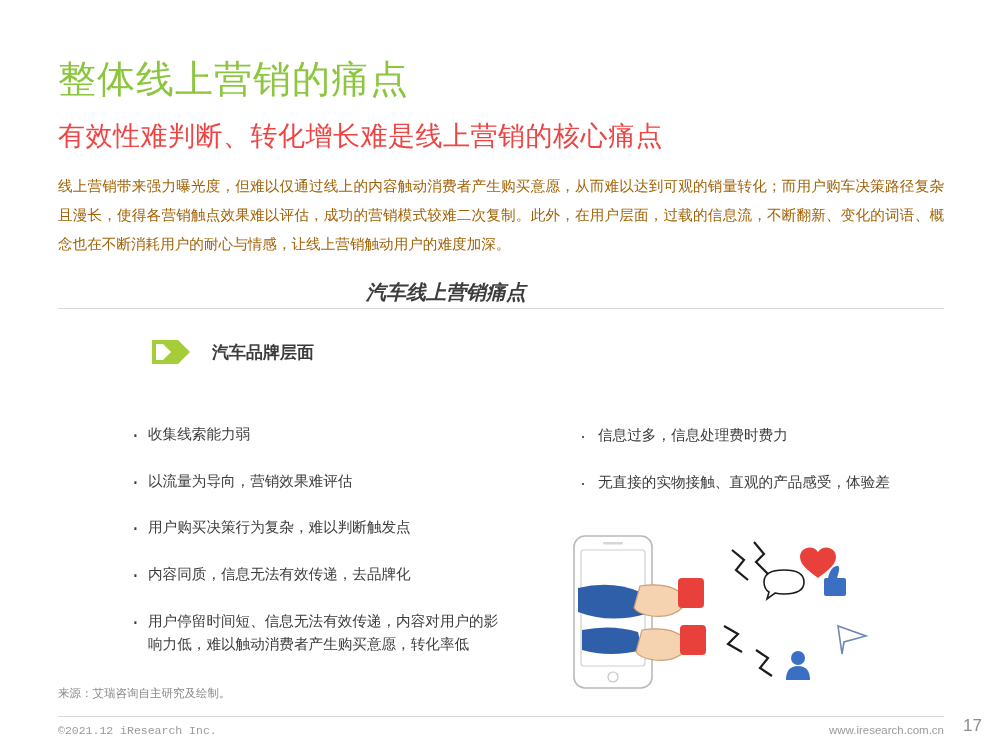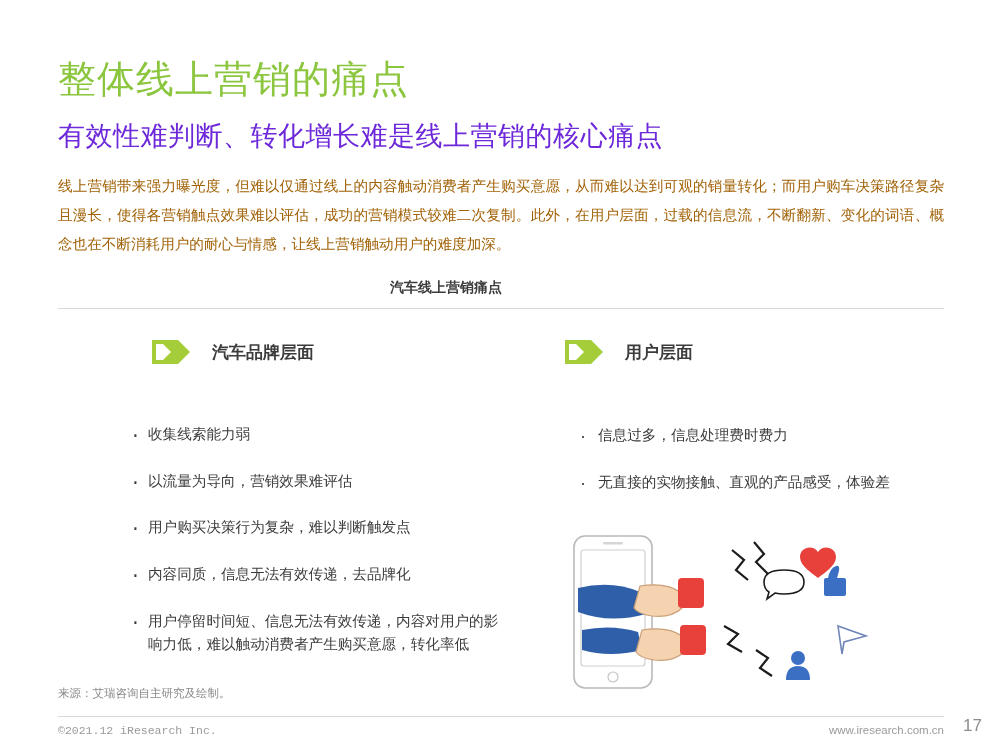--- a/index.html
+++ b/index.html
@@ -57,21 +57,21 @@
     font-size: 38px;
     color: #8cc63f;
     letter-spacing: 1px;
     white-space: nowrap;
   }
   .title-sub {
     position: absolute;
     top: 118px;
     left: 58px;
     font-size: 27px;
-    color: #6d28d9;
+    color: #ef4444;
     letter-spacing: 0.5px;
     white-space: nowrap;
   }
 
   
   .lead {
     position: absolute;
     top: 172px;
     left: 58px;
     width: 886px;
@@ -81,23 +81,24 @@
     text-align: justify;
   }
 
   
   .section-title {
     position: absolute;
     top: 279px;
     left: 0;
     width: 892px;
     text-align: center;
-    font-size: 14px;
+    font-size: 20px;
     font-weight: bold;
     color: #3c3c3c;
+    font-style: italic;
   }
   .section-rule {
     position: absolute;
     top: 308px;
     left: 58px;
     width: 886px;
     height: 1px;
     background: #d8d8d8;
   }
 
@@ -208,27 +209,20 @@
   <div class="section-rule"></div>
 
   <div class="col-head left">
     <svg class="arrow-badge" viewBox="0 0 38 24">
       <polygon points="0,0 26,0 38,12 26,24 0,24" fill="#a5cd39"></polygon>
       <polygon points="4,4 11,4 19,12 11,20 4,20" fill="#ffffff"></polygon>
     </svg>
     <div class="col-head-label">汽车品牌层面</div>
   </div>
 
-  <div class="col-head right">
-    <svg class="arrow-badge" viewBox="0 0 38 24">
-      <polygon points="0,0 26,0 38,12 26,24 0,24" fill="#a5cd39"></polygon>
-      <polygon points="4,4 11,4 19,12 11,20 4,20" fill="#ffffff"></polygon>
-    </svg>
-    <div class="col-head-label">用户层面</div>
-  </div>
 
   <div class="bullets left">
     <div class="bullet">收集线索能力弱</div>
     <div class="bullet">以流量为导向，营销效果难评估</div>
     <div class="bullet">用户购买决策行为复杂，难以判断触发点</div>
     <div class="bullet">内容同质，信息无法有效传递，去品牌化</div>
     <div class="bullet">用户停留时间短、信息无法有效传递，内容对用户的影响力低，难以触动消费者产生购买意愿，转化率低</div>
   </div>
 
   <div class="bullets right">

